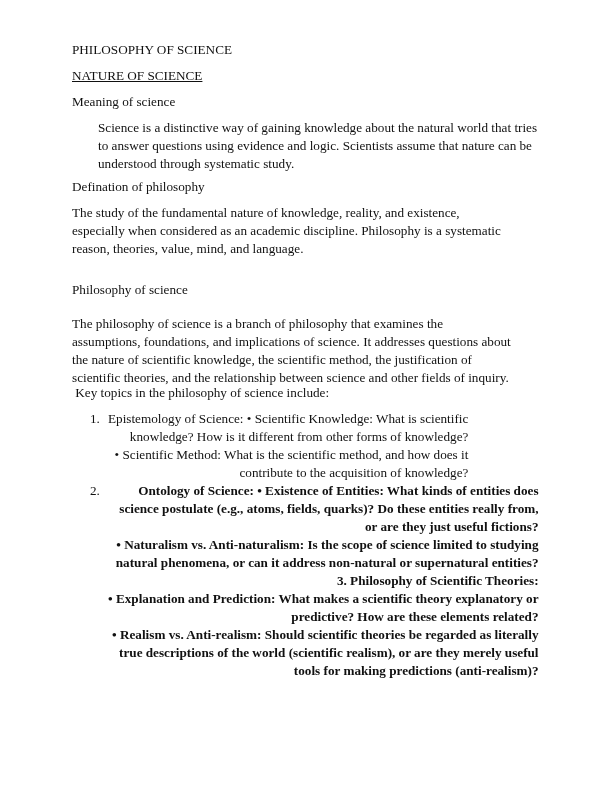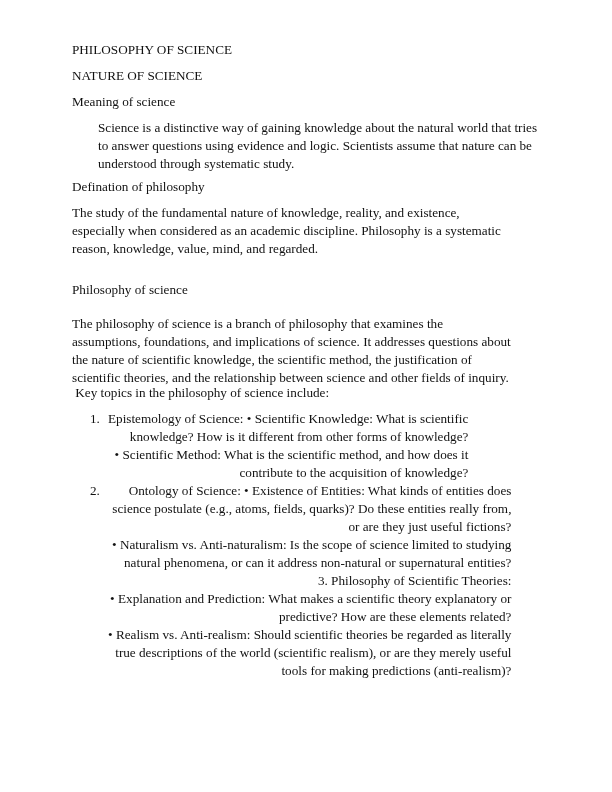--- a/index.html
+++ b/index.html
@@ -54,34 +54,34 @@
       display: block;
       white-space: nowrap;
     }
   </style>
 </head>
 <body>
 
 <div class="page">
 
   <div class="line-block" style="top:41px;">PHILOSOPHY OF SCIENCE</div>
-  <div class="line-block" style="top:67px;">NATURE OF SCIENCE</div>
+  <div class="line-block" style="top:67px;text-decoration:underline;">NATURE OF SCIENCE</div>
 
   <div class="line-block" style="top:93px;">Meaning of science</div>
   <div class="para" style="top:119px;margin-left:26px;">
     <span class="ln">Science is a distinctive way of gaining knowledge about the natural world that tries</span>
     <span class="ln">to answer questions using evidence and logic. Scientists assume that nature can be</span>
     <span class="ln">understood through systematic study.</span>
   </div>
 
   <div class="line-block" style="top:178px;">Defination of philosophy</div>
   <div class="para" style="top:204px;">
     <span class="ln">The study of the fundamental nature of knowledge, reality, and existence,</span>
     <span class="ln">especially when considered as an academic discipline. Philosophy is a systematic</span>
-    <span class="ln">reason, knowledge, value, mind, and regarded.</span>
+    <span class="ln">reason, theories, value, mind, and language.</span>
   </div>
 
   <div class="line-block" style="top:281px;">Philosophy of science</div>
   <div class="para" style="top:315px;">
     <span class="ln">The philosophy of science is a branch of philosophy that examines the</span>
     <span class="ln">assumptions, foundations, and implications of science. It addresses questions about</span>
     <span class="ln">the nature of scientific knowledge, the scientific method, the justification of</span>
     <span class="ln">scientific theories, and the relationship between science and other fields of inquiry.</span>
   </div>
 
@@ -89,21 +89,21 @@
 
   <div class="list-num" style="top:410px;">1.</div>
   <div class="list-body" style="top:410px;">
     <span class="ln">Epistemology of Science: • Scientific Knowledge: What is scientific</span>
     <span class="ln">knowledge? How is it different from other forms of knowledge?</span>
     <span class="ln">• Scientific Method: What is the scientific method, and how does it</span>
     <span class="ln">contribute to the acquisition of knowledge?</span>
   </div>
 
   <div class="list-num" style="top:482px;">2.</div>
-  <div class="list-body" style="top:482px;">
+  <div class="list-body" style="top:482px;font-weight:bold;">
     <span class="ln">Ontology of Science: • Existence of Entities: What kinds of entities does</span>
     <span class="ln">science postulate (e.g., atoms, fields, quarks)? Do these entities really from,</span>
     <span class="ln">or are they just useful fictions?</span>
     <span class="ln" style="white-space:pre;"> • Naturalism vs. Anti-naturalism: Is the scope of science limited to studying</span>
     <span class="ln">natural phenomena, or can it address non-natural or supernatural entities?</span>
     <span class="ln">3. Philosophy of Scientific Theories:</span>
     <span class="ln">• Explanation and Prediction: What makes a scientific theory explanatory or</span>
     <span class="ln">predictive? How are these elements related?</span>
     <span class="ln">• Realism vs. Anti-realism: Should scientific theories be regarded as literally</span>
     <span class="ln">true descriptions of the world (scientific realism), or are they merely useful</span>

